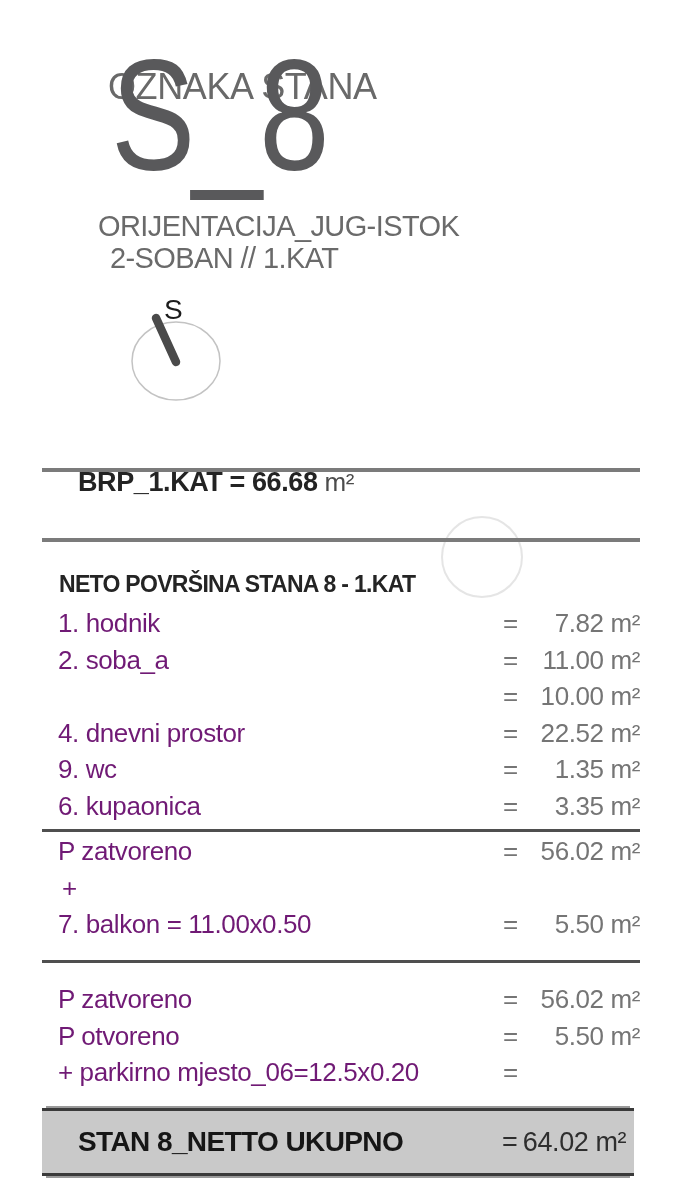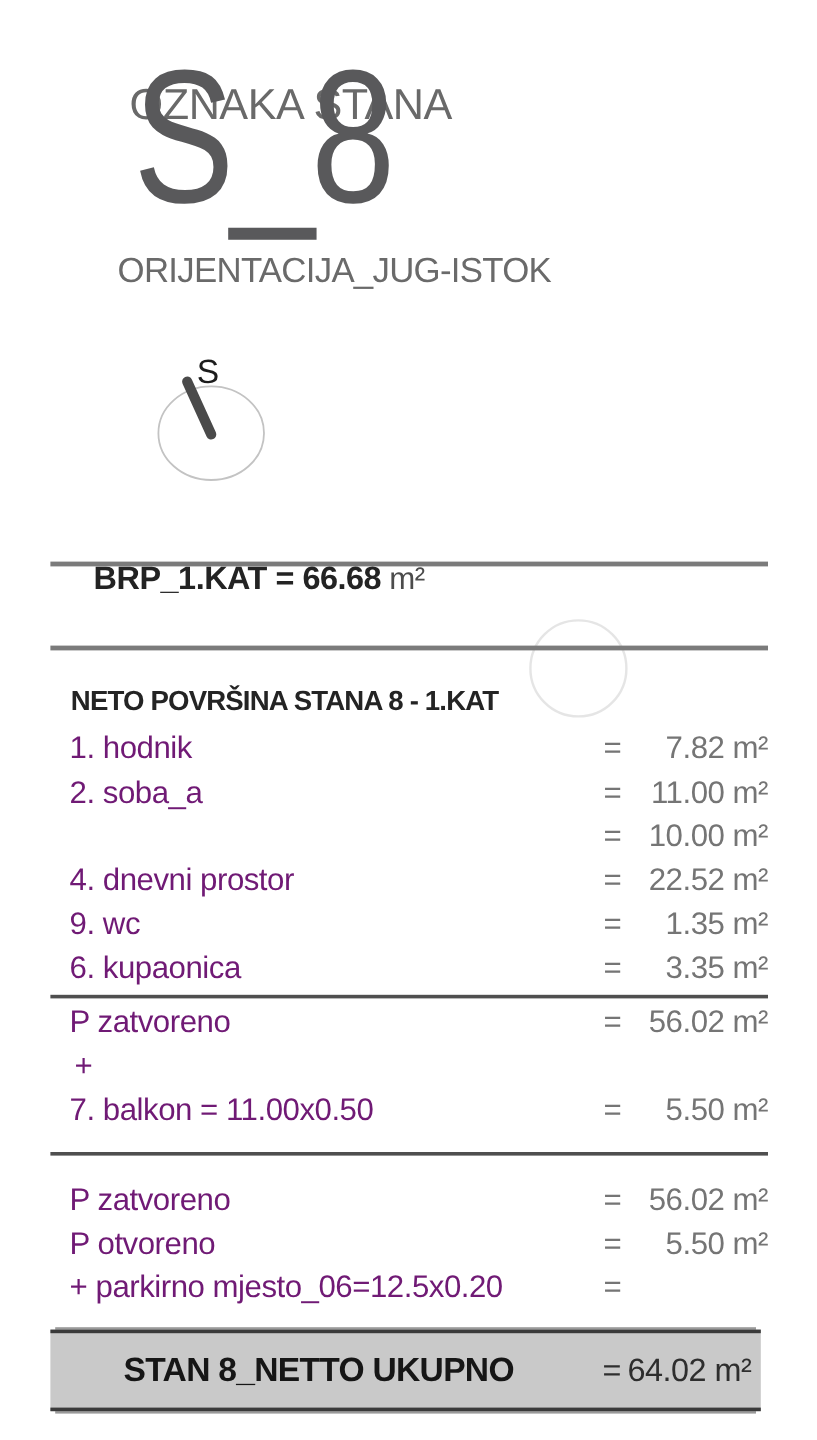--- a/index.html
+++ b/index.html
@@ -76,39 +76,40 @@
   .plus-row .lbl{left:62px;}
   
   .total-box{
     position:absolute;left:42px;top:1108px;width:592px;height:62px;
     background:#c9c9c9;
     border-top:3px solid #3a3a3a;border-bottom:3px solid #3a3a3a;
     box-shadow:0 -6px 0 -4px #9a9a9a, 0 6px 0 -4px #9a9a9a;
   }
   .total-box .t-lbl{
     position:absolute;left:36px;top:50%;transform:translateY(-50%);
-    font-size:28px;font-weight:bold;color:#161616;letter-spacing:-0.6px;white-space:nowrap;margin-left:25px;
+    font-size:28px;font-weight:bold;color:#161616;letter-spacing:-0.6px;white-space:nowrap;
   }
   .total-box .t-eq{
     position:absolute;left:460px;top:50%;transform:translateY(-50%);
     font-size:27px;color:#2e2e2e;
   }
   .total-box .t-val{
     position:absolute;left:470px;width:125px;text-align:center;top:50%;transform:translateY(-50%);
     font-size:27px;color:#2e2e2e;letter-spacing:-0.4px;white-space:nowrap;
   }
 </style>
 </head>
 <body>
 
 <div class="sheet">
 
   <div class="oznaka">OZNAKA STANA</div>
   <div class="unit-code">S_8</div>
   <div class="orient1">ORIJENTACIJA_JUG-ISTOK</div>
+  <div class="orient2">2-SOBAN // 1.KAT</div>
 
   <svg class="compass" width="122" height="130" viewBox="0 0 122 130">
     <ellipse cx="58" cy="76" rx="44" ry="39" fill="none" stroke="#c3c3c3" stroke-width="1.5"></ellipse>
     <line x1="58" y1="77" x2="38" y2="33" stroke="#4a4a4a" stroke-width="8.5" stroke-linecap="round"></line>
     <text x="46" y="34" font-family="Liberation Sans, sans-serif" font-size="28" fill="#1c1c1c"><tspan>S</tspan></text>
   </svg>
 
   <div class="hr hr-thick hr1"></div>
   <div class="watermark-circle"></div>
   <div class="brp"><span class="b">BRP_1.KAT = 66.68</span><span class="u"> m²</span></div>

